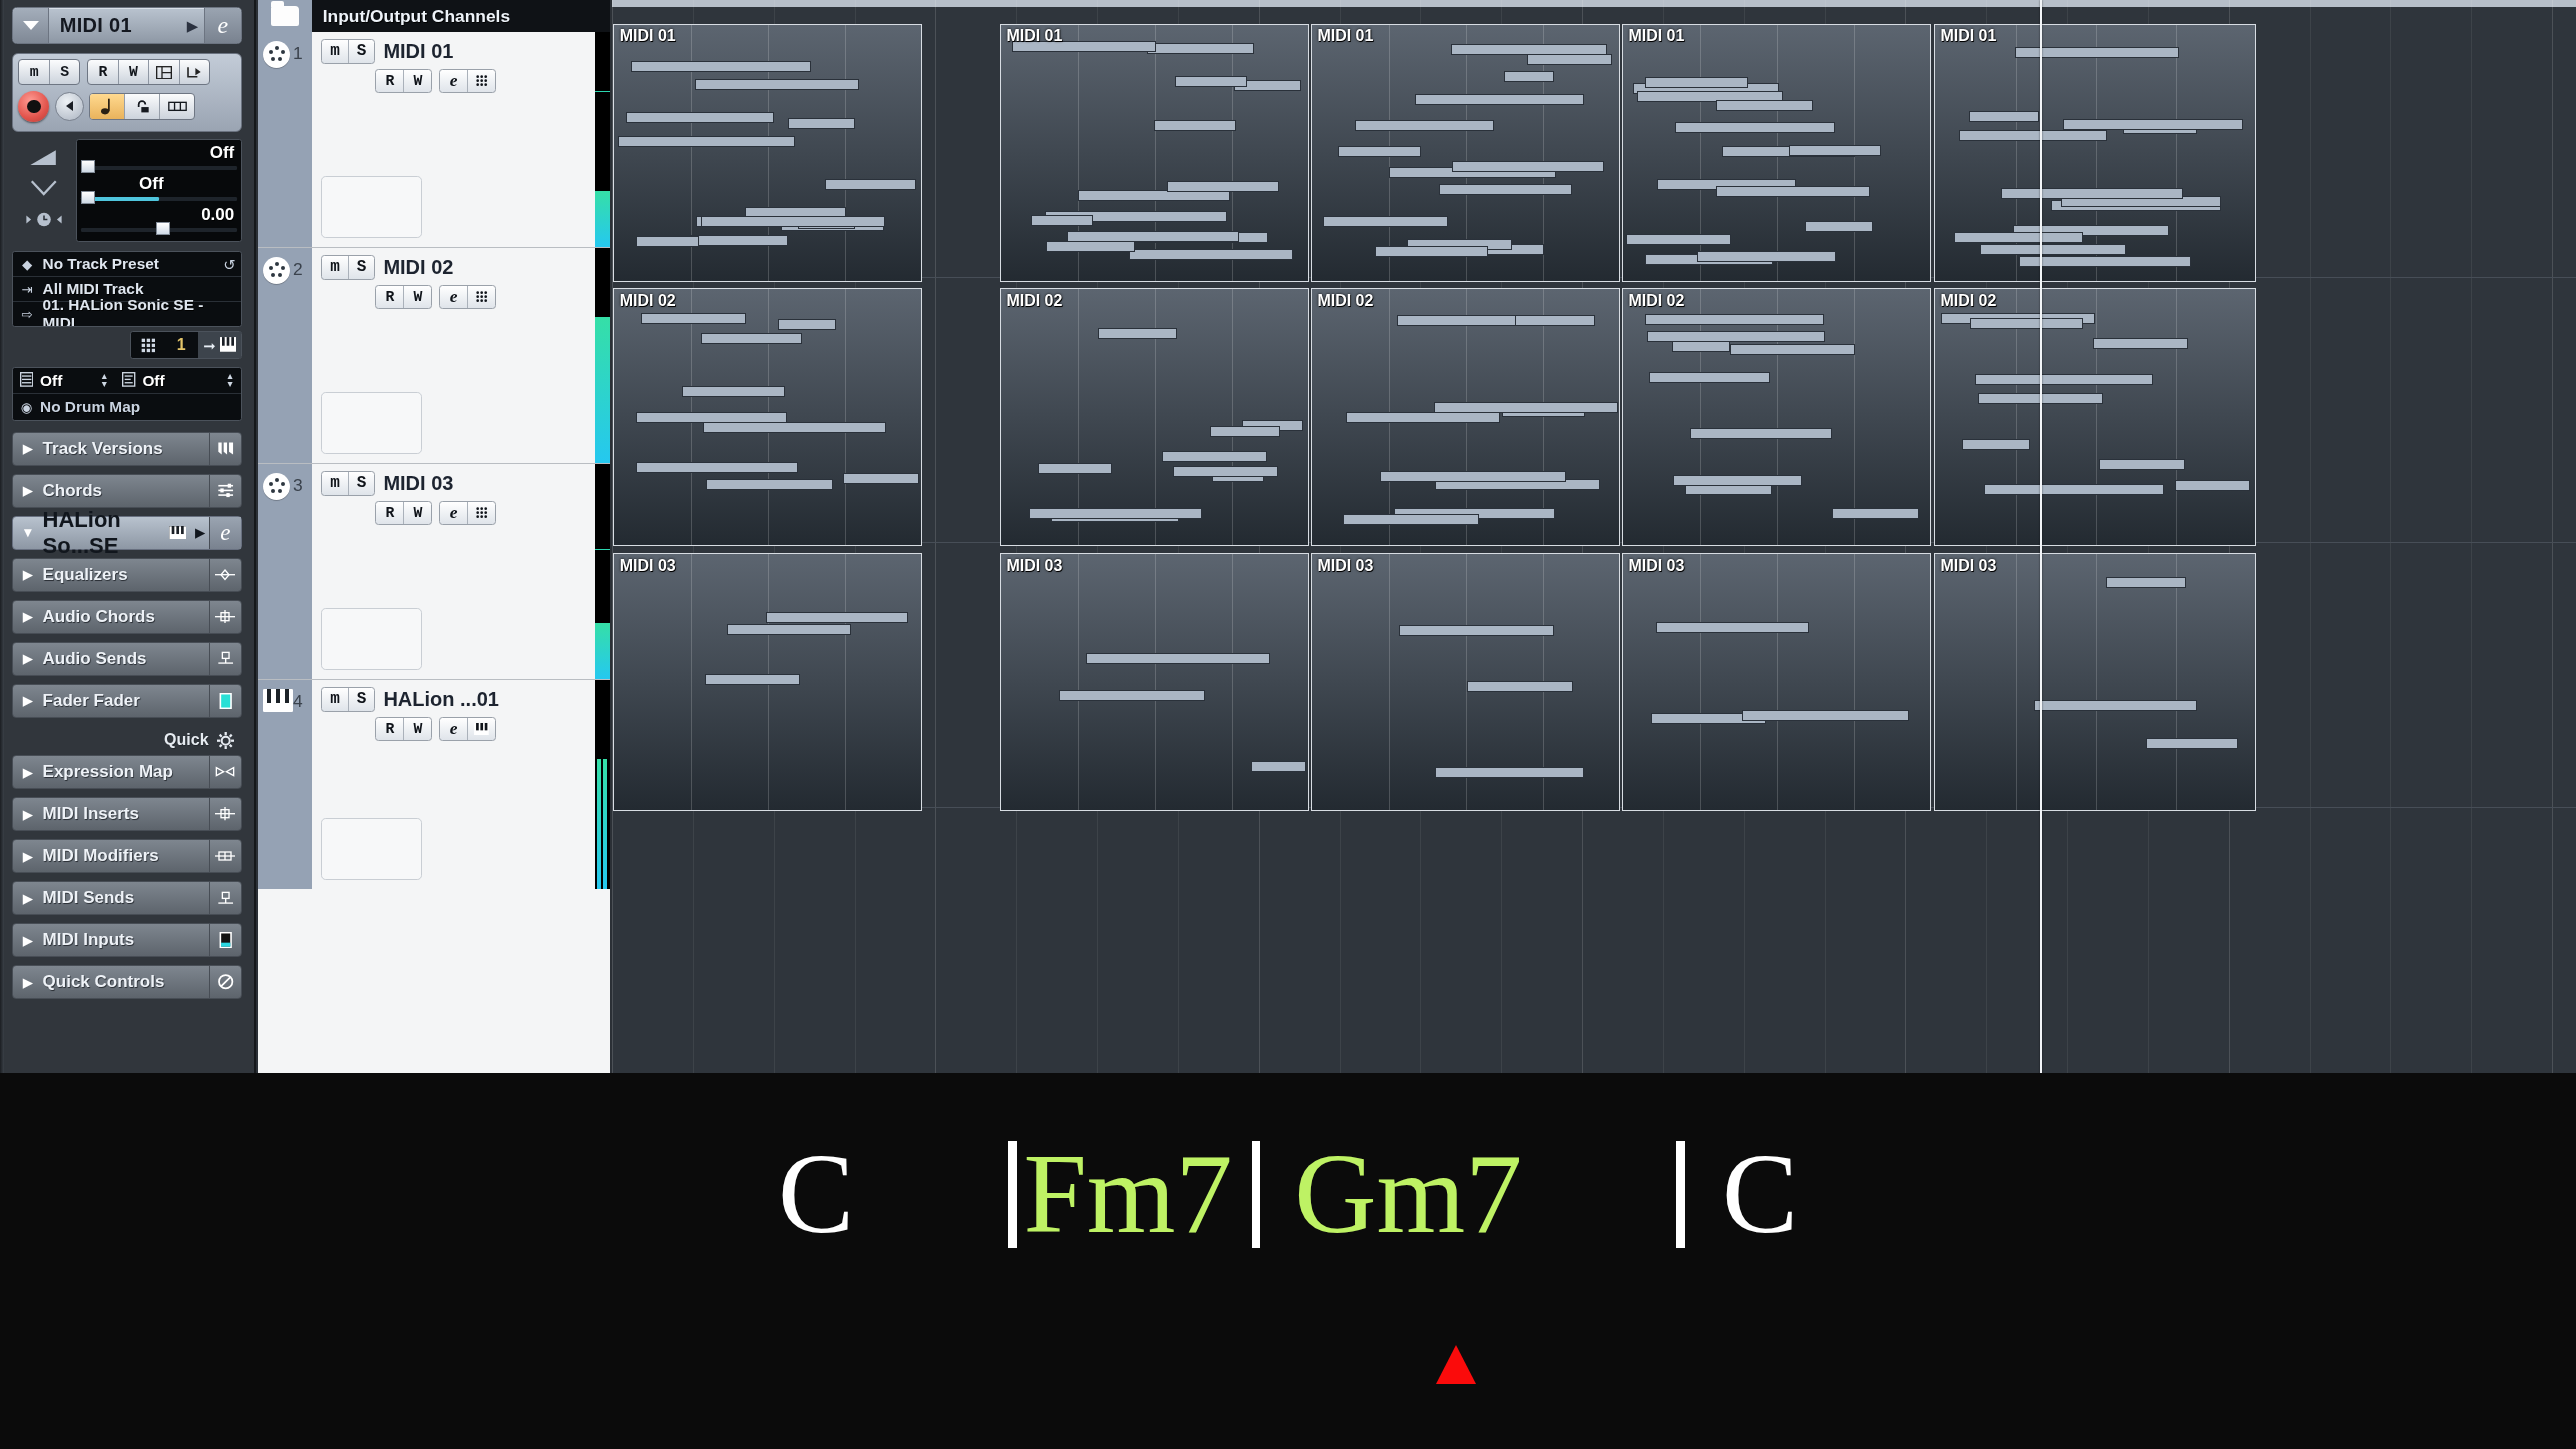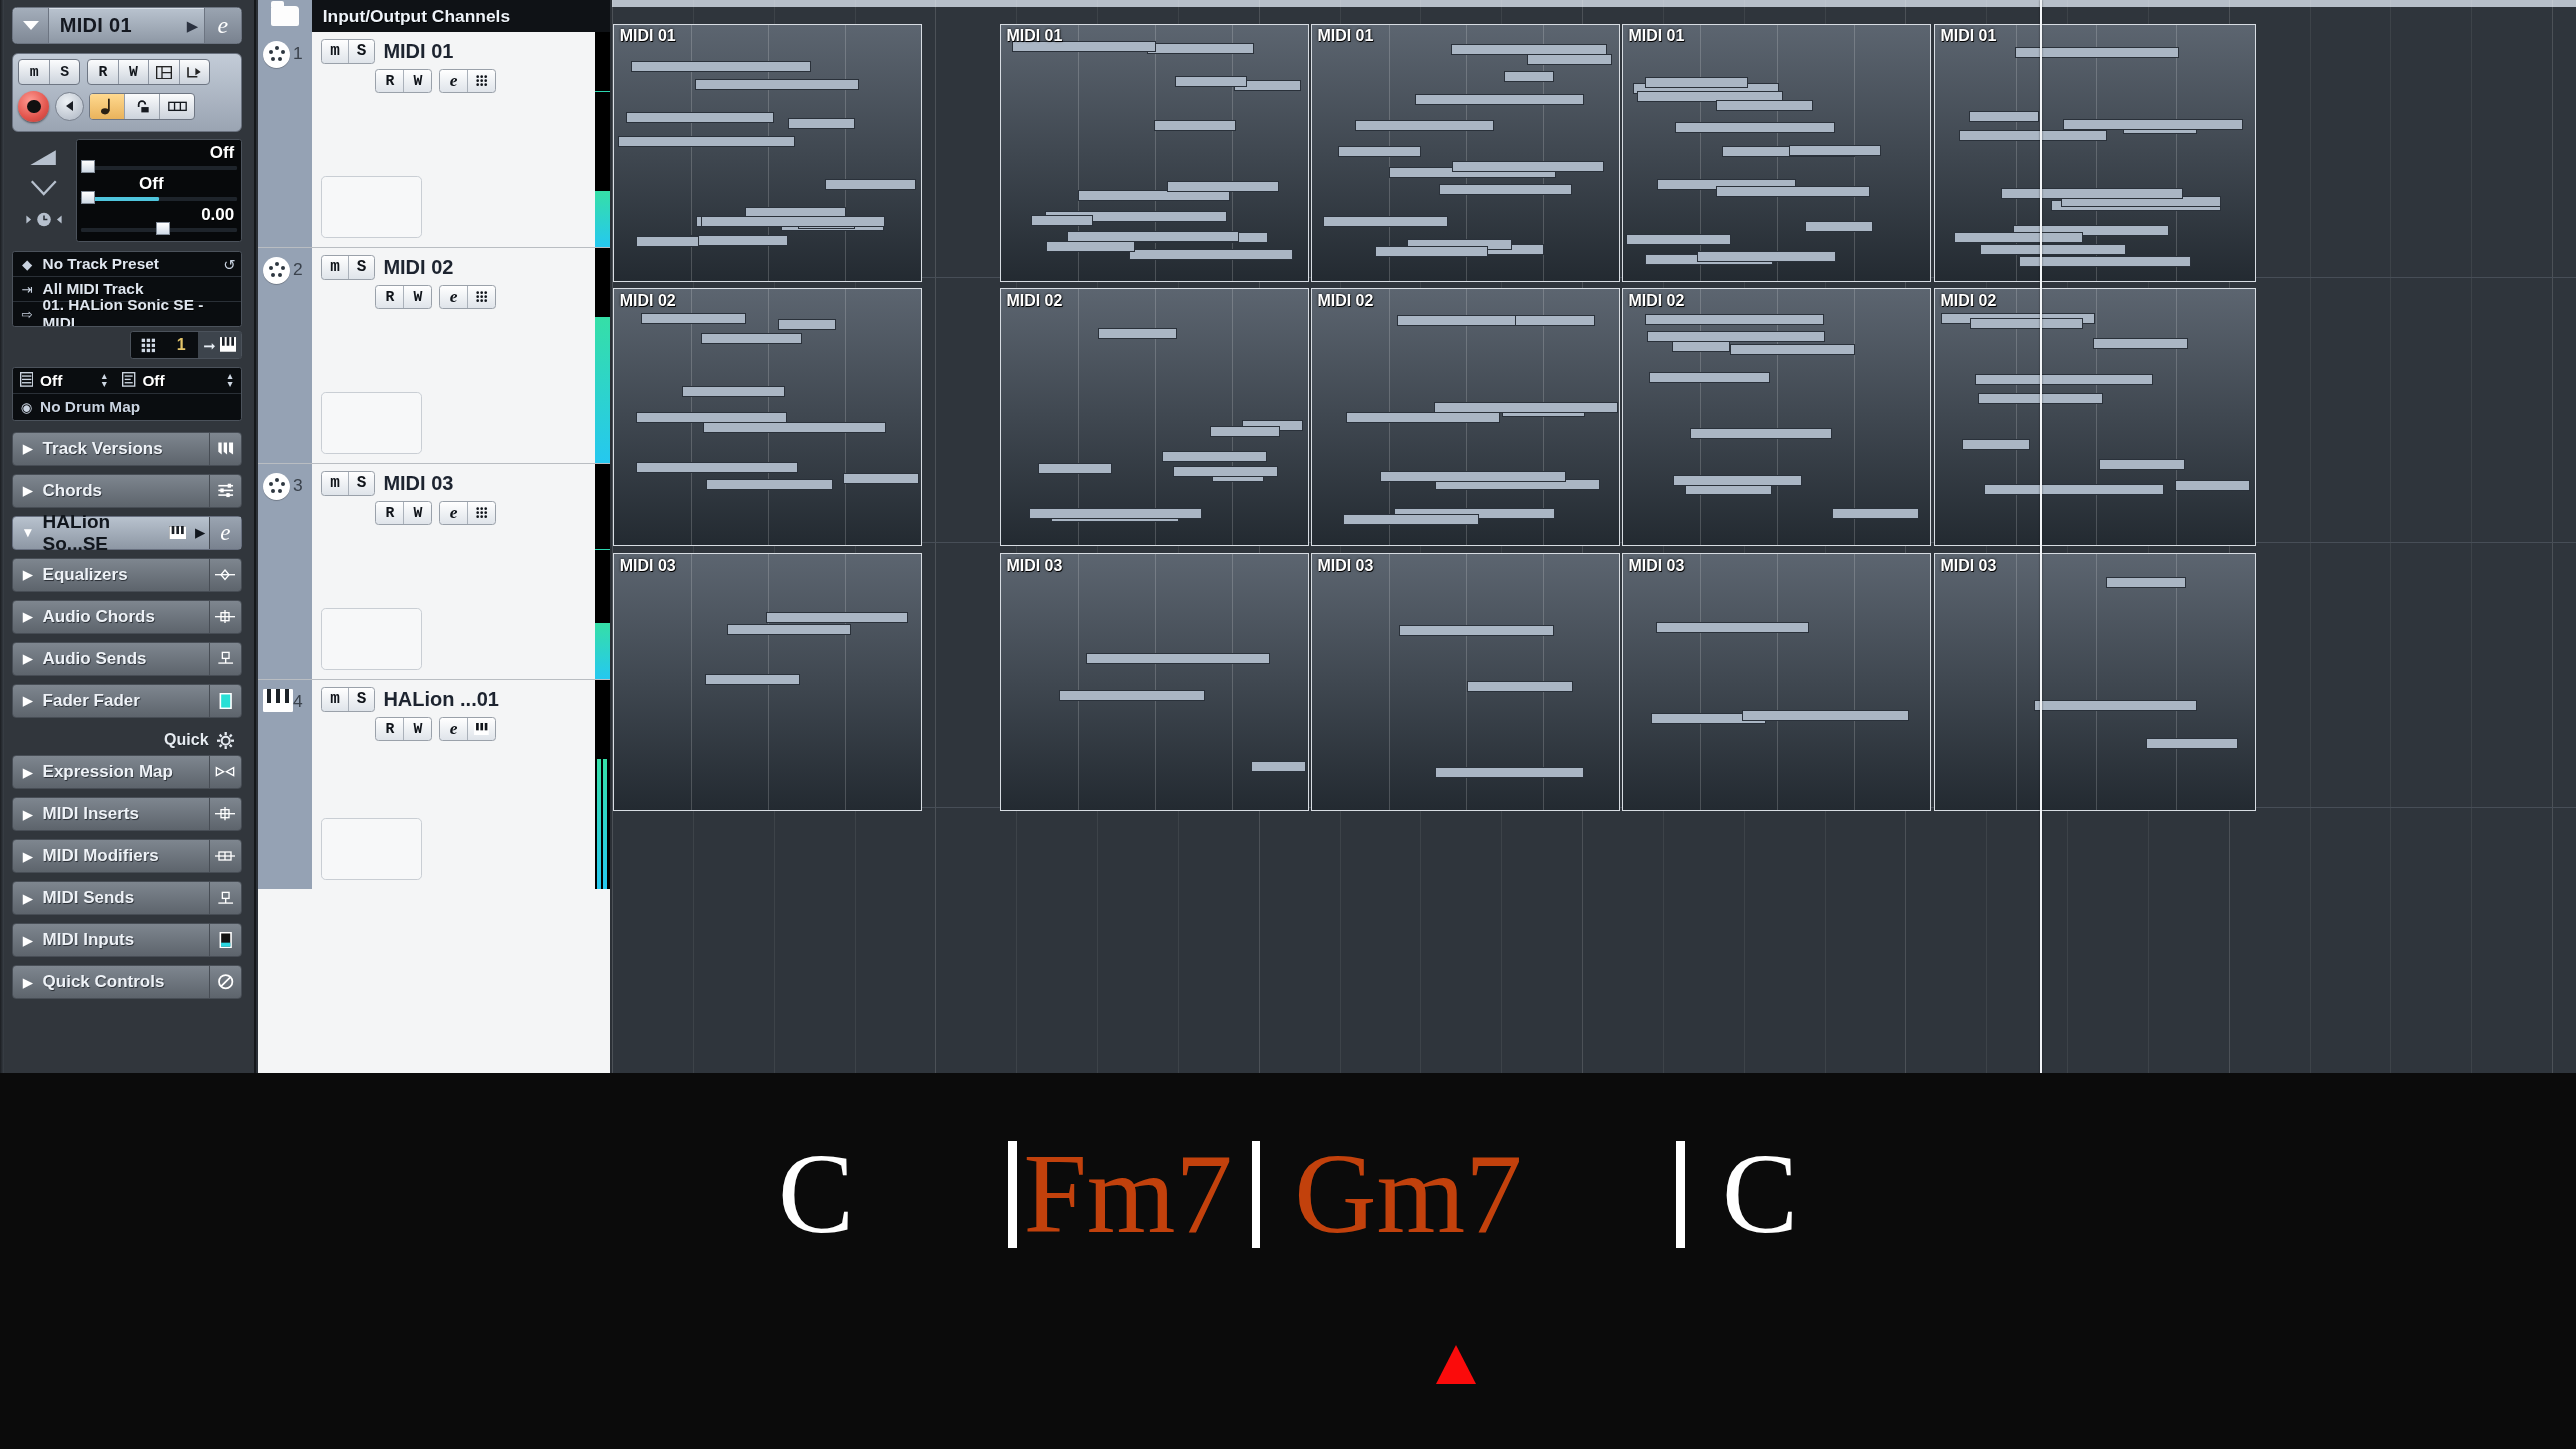--- a/index.html
+++ b/index.html
@@ -77,21 +77,21 @@
   .offline .dm{font-size:15.4px;font-weight:bold;color:#c9d3e0;text-shadow:0.7px 0.7px 0 #000;}
 
   .tabs{margin:10.7px 5.4px 0 5.4px;}
   .tab{height:32px;margin-bottom:8px;border-radius:4px;display:flex;align-items:center;
     background:linear-gradient(180deg,#7e868f,#5d646c);border:0.7px solid #474d55;}
   .tab .ar{width:29.5px;text-align:center;color:#fff;font-size:13.4px;}
   .tab .tt{flex:1;font-size:17px;font-weight:bold;color:#eef2f7;text-shadow:0.7px 0.7px 0.7px #2a2f35;}
   .tab .ti{width:31px;height:100%;display:flex;align-items:center;justify-content:center;
     border-left:0.7px solid #474d55;color:#fff;font-size:14.8px;}
   .tab.hilite{background:linear-gradient(180deg,#b8c2ce,#8d97a4);border-color:#687080;}
-  .tab.hilite .tt{color:#11161d;text-shadow:none;font-size:19px;}
+  .tab.hilite .tt{color:#11161d;text-shadow:none;font-size:22px;}
   .tab.hilite .ar{color:#fff;}
   .tab.hilite .ti{background:linear-gradient(180deg,#9aa4b1,#79828f);font-family:"Liberation Serif",serif;font-style:italic;font-size:23px;}
   .setuprow{display:flex;justify-content:flex-end;align-items:center;gap:8px;height:29.5px;padding-right:8px;}
   .setuprow .st{font-size:16px;font-weight:bold;color:#e6ebf1;text-shadow:0.7px 0.7px 0.7px #22262b;}
   .gear{width:17.4px;height:17.4px;color:#e6ebf1;}
 
   
   .tracklist{position:absolute;left:258px;top:0;width:352px;height:1073px;background:#f4f5f6;}
   .tl-head{position:relative;height:32px;background:#0f1216;display:flex;align-items:center;}
   .tl-head .fol{width:54px;display:flex;align-items:center;justify-content:center;background:#95a2b4;height:100%;}
@@ -139,21 +139,21 @@
   .pbar{position:absolute;top:0;bottom:0;width:0.7px;background:rgba(255,255,255,.18);}
   .playhead{position:absolute;top:0;bottom:0;width:2px;background:#f2f5f8;box-shadow:0 0 2px rgba(0,0,0,.6);}
   .topstrip{position:absolute;left:0;right:0;top:0;height:6.7px;background:#b7bfc9;}
 
   
   .chordpane{position:absolute;left:0;top:1073px;width:2576px;height:376px;background:#0b0b0b;}
   .chordrow{position:absolute;left:0;right:0;top:27px;height:188px;display:flex;align-items:center;justify-content:center;
     font-family:"Liberation Serif",serif;}
   .cd{font-size:114px;line-height:1;}
   .cd.white{color:#ffffff;}
-  .cd.red{color:#c2410c;}
+  .cd.red{color:#bef264;}
   .bar-sep{width:8.7px;height:107px;background:#fff;margin:0 0px;}
   .pointer{position:absolute;width:0;height:0;border-left:20px solid transparent;border-right:20px solid transparent;
     border-bottom:39px solid #fb0b0b;}
 </style>
 </head>
 <body>
 
 <div class="app">
 
   <div class="daw">

